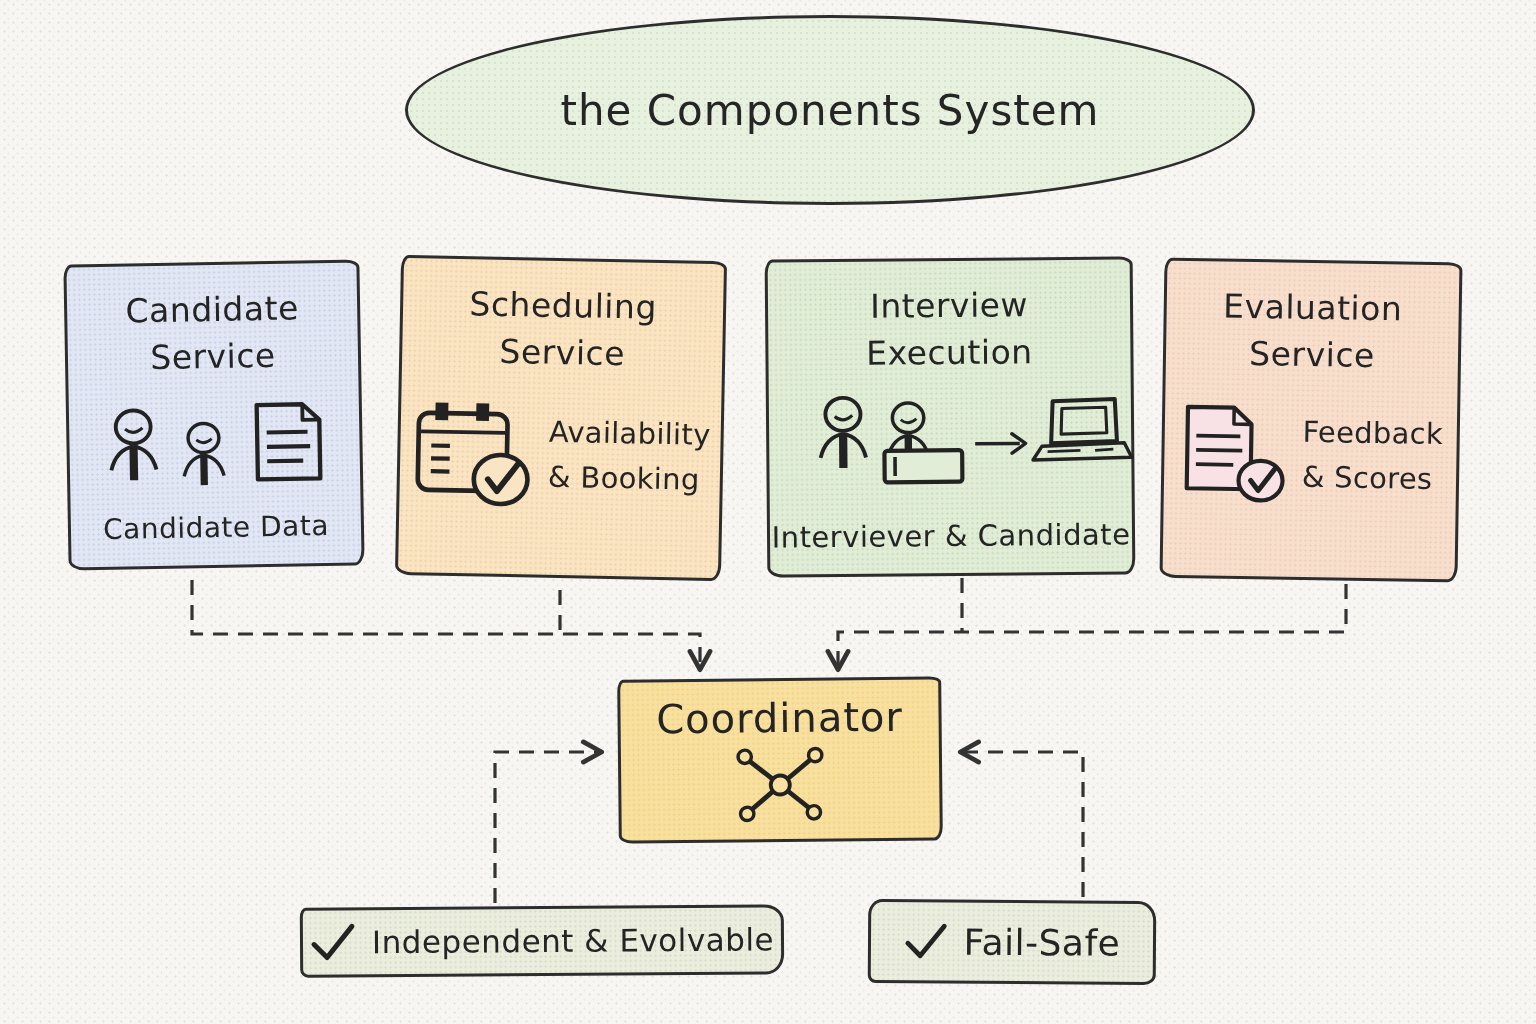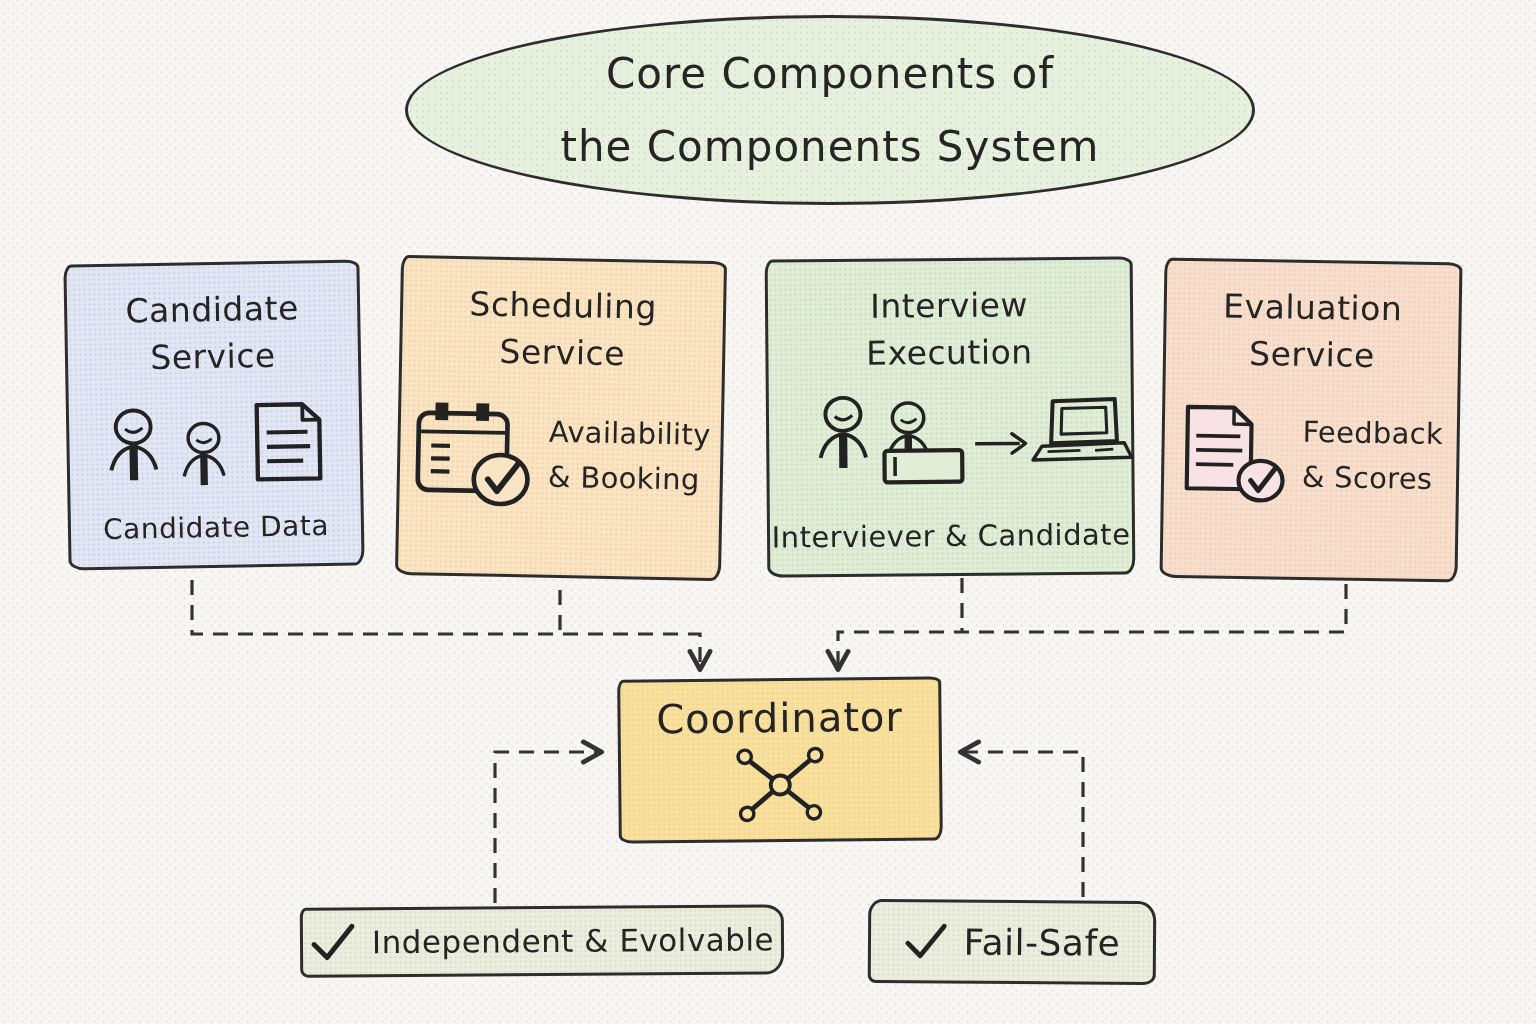--- a/index.html
+++ b/index.html
@@ -124,21 +124,20 @@
       <path d="M192 580 L192 634 L700 634 L700 666" marker-end="url(#arrow)"></path>
       <path d="M560 590 L560 634"></path>
       <path d="M1346 584 L1346 632 L838 632 L838 666" marker-end="url(#arrow)"></path>
       <path d="M962 578 L962 632"></path>
       <path d="M495 903 L495 752 L598 752" marker-end="url(#arrow)"></path>
       <path d="M1083 897 L1083 752 L964 752" marker-end="url(#arrow)"></path>
     </g>
   </svg>
 
   <div class="sketch title-ellipse">
-    <div class="title-line">Core Components of</div>
     <div class="title-line">the Components System</div>
   </div>
 
   <div class="sketch service box-candidate">
     <div class="svc-title">
       <div>Candidate</div>
       <div>Service</div>
     </div>
     <div class="icon-row" style="margin-top:20px; gap:8px;">
       <svg class="icon" width="66" height="80" viewBox="0 0 64 78">

